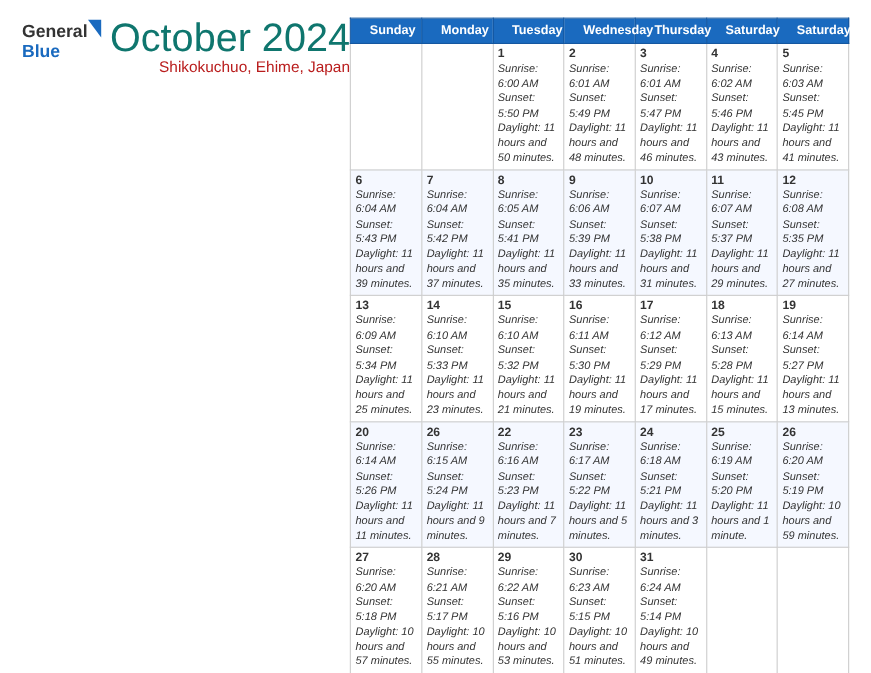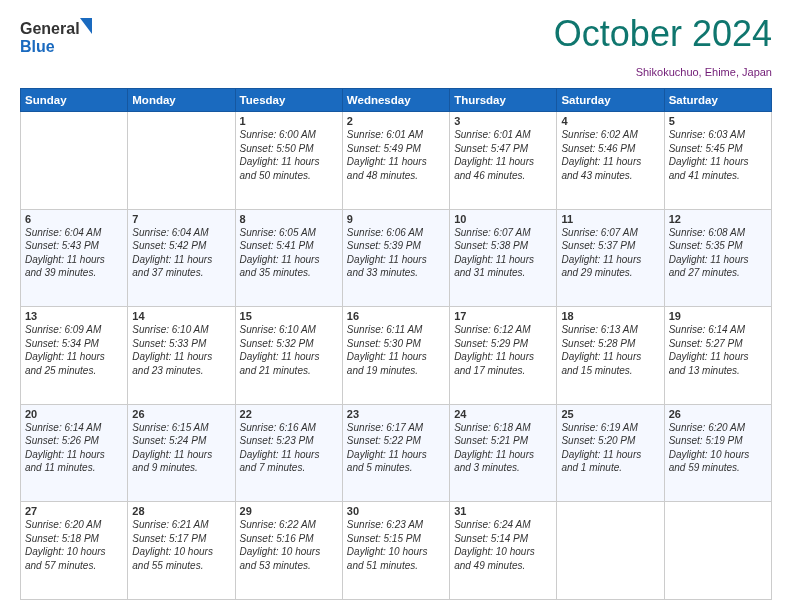--- a/index.html
+++ b/index.html
@@ -8,21 +8,21 @@
       background: #fff;
       width: 792px;
       height: 612px;
       overflow: hidden;
     }
     .page {
       width: 792px;
       height: 612px;
       padding: 16px 20px 12px 20px;
       display: flex;
-      flex-direction: column;
+      flex-direction: row;
     }
     .header {
       display: flex;
       justify-content: space-between;
       align-items: flex-start;
       margin-bottom: 10px;
     }
     .logo {
       display: flex;
       align-items: center;
@@ -35,37 +35,37 @@
     .header-right {
       text-align: right;
     }
     .month-title {
       font-size: 36px;
       font-weight: 300;
       color: #0f766e;
       line-height: 1;
     }
     .location {
-      font-size: 11px;
-      color: #701a75;
-      margin-top: 14px;
+      font-size: 14px;
+      color: #b91c1c;
+      margin-top: 0;
     }
     .calendar {
       flex: 1;
       border: 1px solid #ccc;
       border-collapse: collapse;
       width: 100%;
       table-layout: fixed;
     }
     .calendar th {
       background: #1a6abf;
       color: #fff;
       font-size: 11.5px;
       font-weight: bold;
-      padding: 5px 4px;
+      padding: 5px 17px;
       text-align: left;
       border: 1px solid #1557a0;
     }
     .calendar td {
       border: 1px solid #ccc;
       vertical-align: top;
       padding: 3px 4px;
       font-size: 9px;
       color: #333;
       height: 78px;

